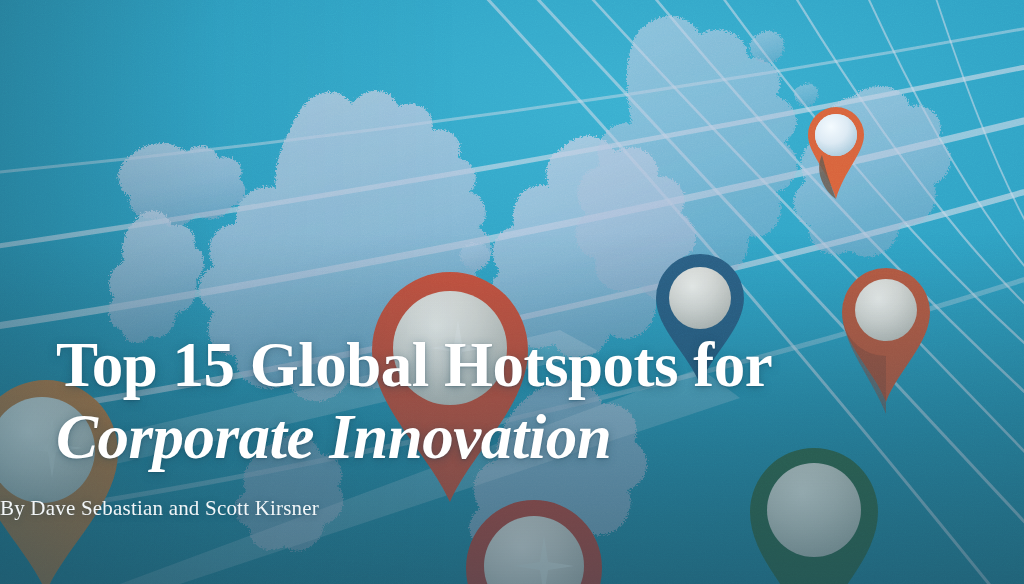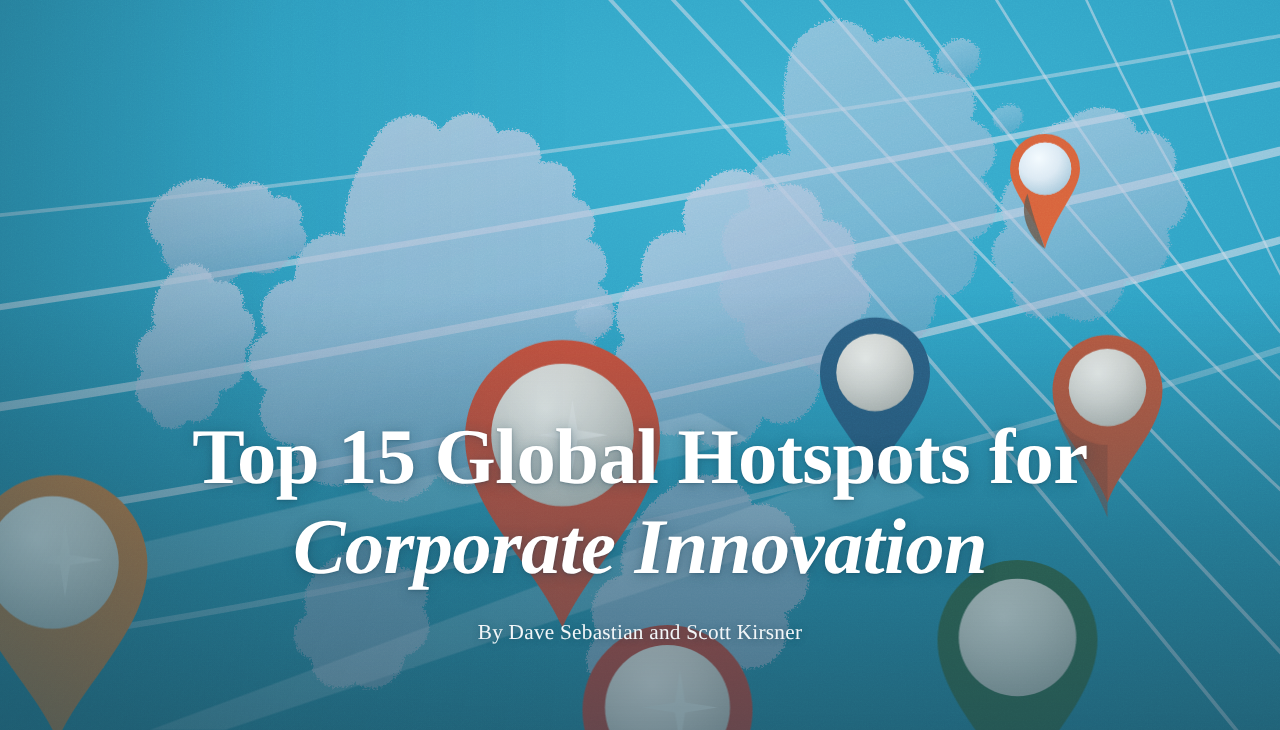--- a/index.html
+++ b/index.html
@@ -55,41 +55,40 @@
     width: 1024px;
     height: 584px;
     pointer-events: none;
   }
 
   
   .textwrap {
     position: absolute;
     left: 0; right: 0;
     top: 330px;
-    text-align: center;
     z-index: 40;
   }
   .headline {
     margin: 0;
     color: #ffffff;
     font-family: "Liberation Serif", "DejaVu Serif", serif;
     font-weight: 700;
     font-size: 63px;
     line-height: 1.14;
     letter-spacing: -0.5px;
     text-shadow: 0 2px 10px rgba(20,60,80,.38), 0 1px 2px rgba(20,60,80,.30);
     padding: 0 56px;
   }
   .headline .l2 { display: block; font-style: italic; }
   .byline {
     margin: 22px 0 0 0;
     color: #f2f6f8;
     font-family: "Liberation Serif", "DejaVu Serif", serif;
     font-weight: 400;
-    font-size: 17px;
+    font-size: 21px;
     letter-spacing: .2px;
     text-shadow: 0 1px 6px rgba(20,60,80,.45);
   }
 
   
 </style>
 </head>
 <body>
 
 <div id="hero">

